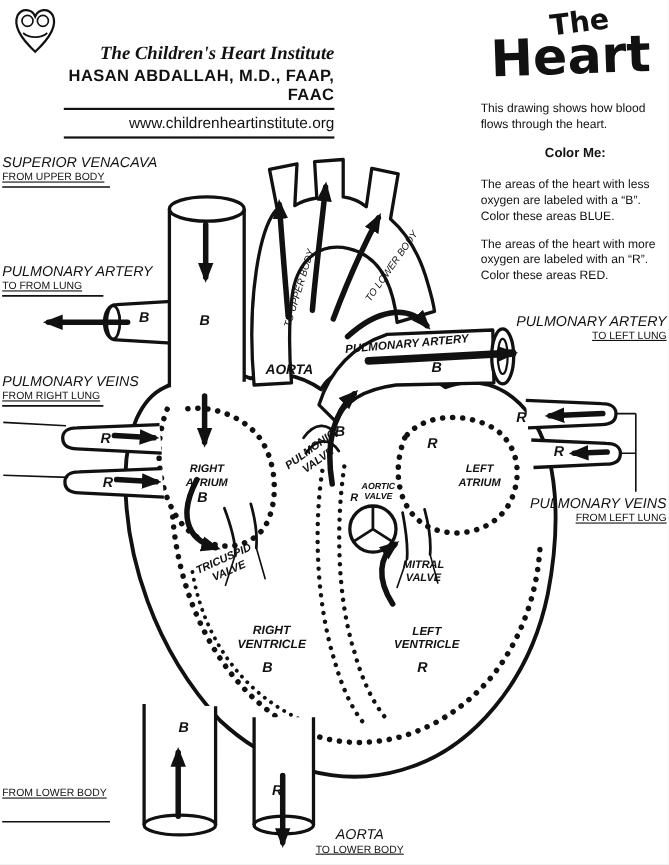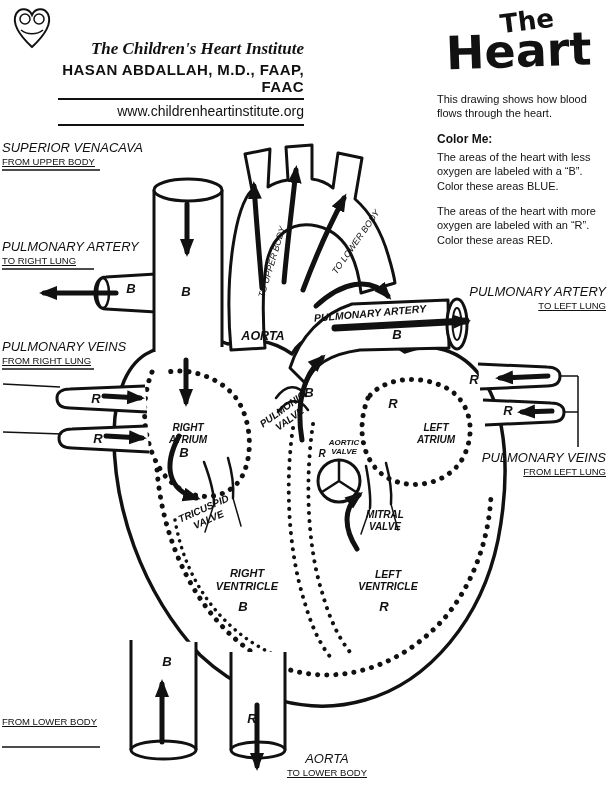--- a/index.html
+++ b/index.html
@@ -14,21 +14,21 @@
   .hrule{border:none;border-top:2px solid #111;margin:3px 0 0;}
   .site{font-size:14px;padding:3px 0 2px;}
 
   
   .ttl-the{position:absolute;left:500px;top:6px;font-family:"DejaVu Sans",sans-serif;font-weight:bold;font-size:26px;transform:rotate(-7deg);}
   .ttl-heart{position:absolute;left:446px;top:24px;font-family:"DejaVu Sans",sans-serif;font-weight:bold;font-size:46px;transform:rotate(-2deg);white-space:nowrap;}
 
   
   .instr{position:absolute;left:437px;top:92px;width:172px;font-size:11px;line-height:1.3;}
   .instr p{margin:0 0 11px;}
-  .instr .cm{font-weight:bold;font-size:12px;margin-bottom:3px;}
+  .instr .cm{font-weight:bold;font-size:12px;margin-bottom:14px;text-align:center;}
 
   
   .ol{position:absolute;line-height:1.2;}
   .ol .t{font-style:italic;font-weight:normal;font-size:13px;white-space:nowrap;display:block;}
   .ol .s{font-size:9.5px;white-space:nowrap;display:block;text-decoration:underline;}
   .ol.ralign{text-align:right;}
   .ol.calign{text-align:center;}
 
   
   .il{position:absolute;font-style:italic;font-weight:bold;font-size:10px;line-height:1.15;text-align:center;transform:translate(-50%,-50%);white-space:normal;}
@@ -186,21 +186,21 @@
     <p>The areas of the heart with less oxygen are labeled with a “B”. Color these areas BLUE.</p>
     <p>The areas of the heart with more oxygen are labeled with an “R”. Color these areas RED.</p>
   </div>
 
   <div class="ol" style="left:2px;top:140px">
     <span class="t">SUPERIOR VENACAVA</span>
     <span class="s">FROM UPPER BODY</span>
   </div>
   <div class="ol" style="left:2px;top:239px">
     <span class="t">PULMONARY ARTERY</span>
-    <span class="s">TO RIGHT LUNG</span>
+    <span class="s">TO FROM LUNG</span>
   </div>
   <div class="ol" style="left:2px;top:339px">
     <span class="t">PULMONARY VEINS</span>
     <span class="s">FROM RIGHT LUNG</span>
   </div>
   <div class="ol" style="left:2px;top:716px">
     <span class="s">FROM LOWER BODY</span>
   </div>
   <div class="ol ralign" style="right:2px;top:284px">
     <span class="t">PULMONARY ARTERY</span>

